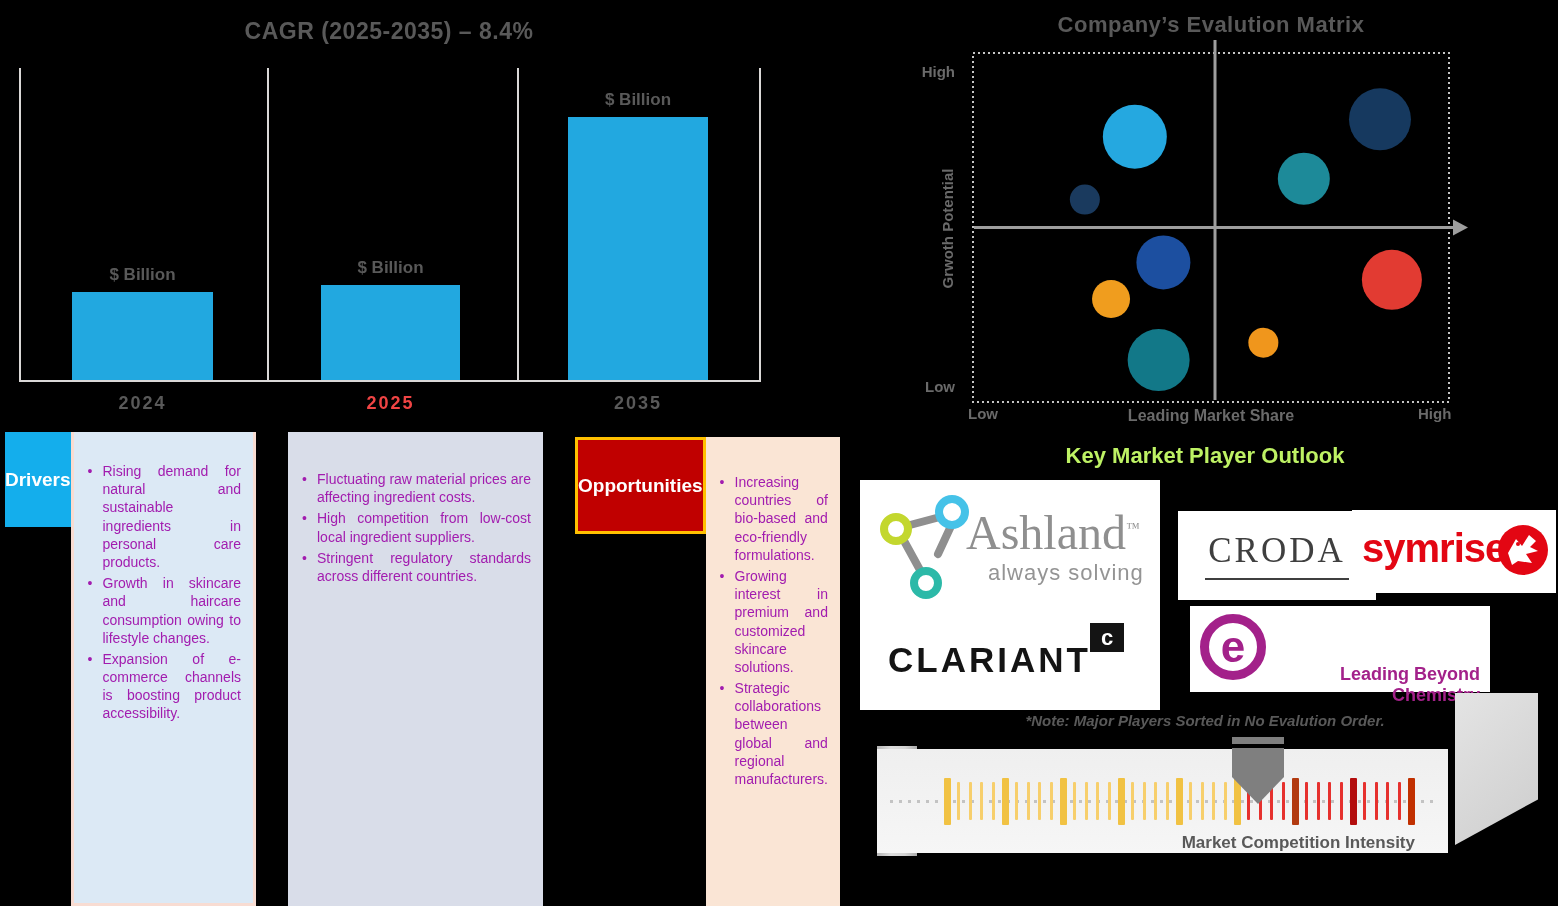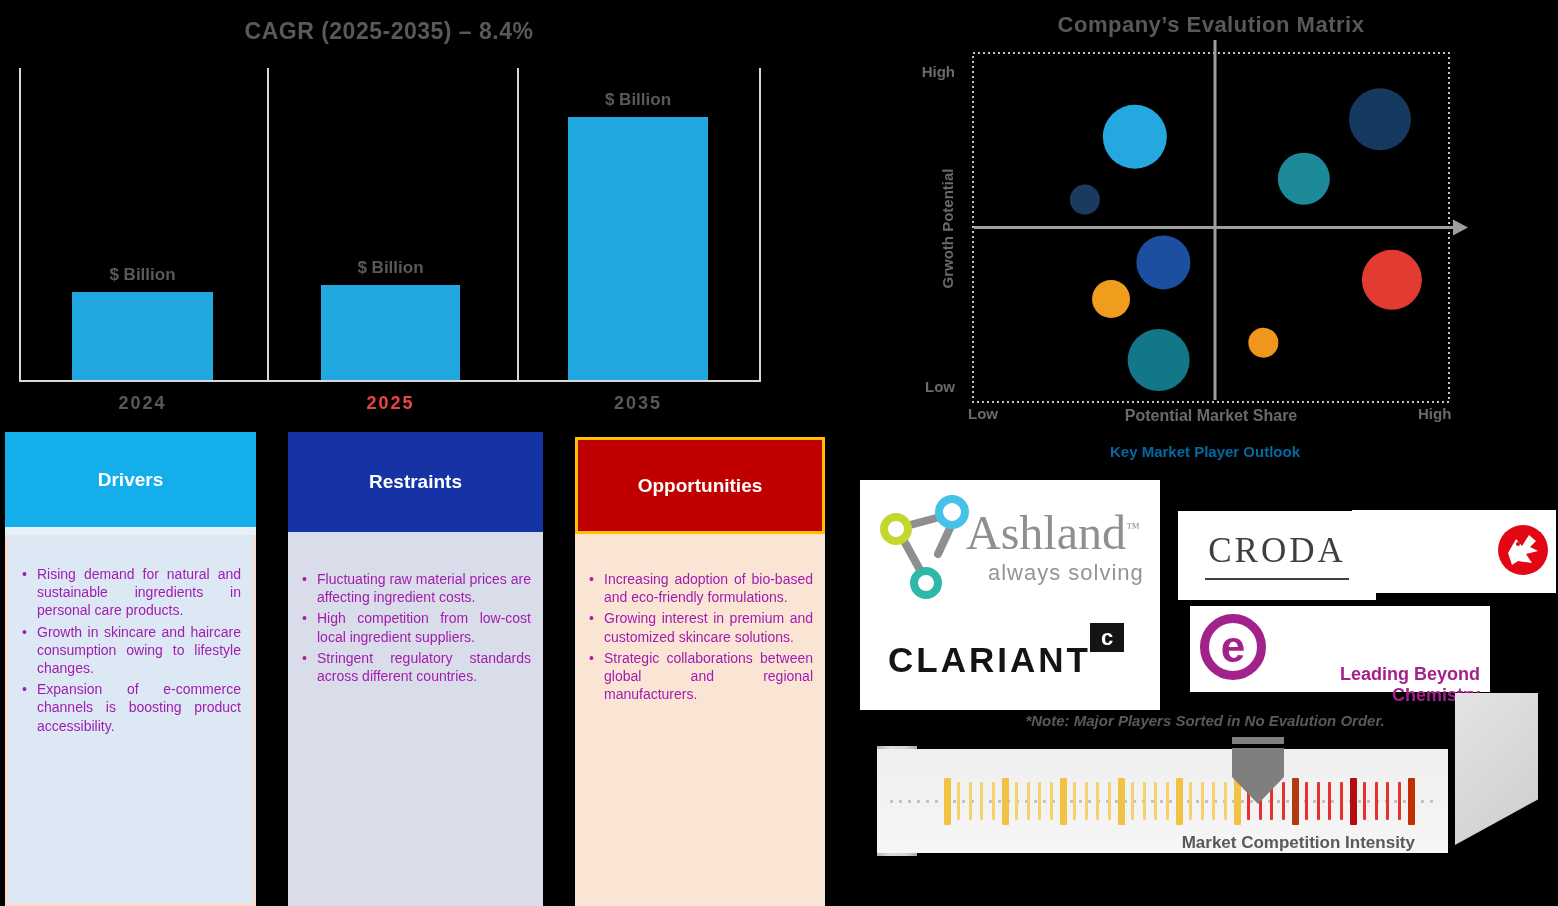--- a/index.html
+++ b/index.html
@@ -16,31 +16,31 @@
   .axis-line{position:absolute;background:#DAD8D7;}
   .bar{position:absolute;}
   .bar-value{position:absolute;font-size:17px;font-weight:bold;color:#595959;text-align:center;}
   .bar-year{position:absolute;font-size:18px;font-weight:bold;color:#595959;text-align:center;letter-spacing:2px;}
 
   
   .mx-label{position:absolute;font-size:15px;font-weight:bold;color:#6a6a6a;}
   .mx-ylab{transform:rotate(-90deg);transform-origin:center;width:170px;text-align:center;}
 
   
-  .card{position:absolute;display:flex;flex-direction:column;box-sizing:border-box;}
+  .card{position:absolute;display:flex;box-sizing:border-box;}
   .card-header{display:flex;align-items:center;justify-content:center;color:#fff;
     font-size:19px;font-weight:bold;box-sizing:border-box;}
   .card-body{flex:1;box-sizing:border-box;padding:30px 12px 10px 14px;}
   .card-body ul{margin:0;padding:0;list-style:none;}
   .card-body li{position:relative;padding-left:15px;margin-bottom:3px;
     font-size:14px;line-height:1.3;color:#a21caf;text-align:justify;}
   .card-body li::before{content:"\2022";position:absolute;left:0;top:0;}
 
   
-  .sec-title{font-size:15px;font-weight:bold;color:#0369a1;}
+  .sec-title{font-size:22px;font-weight:bold;color:#bef264;}
   .logo-box{position:absolute;background:#fff;}
   .serif{font-family:"Liberation Serif","DejaVu Serif",serif;}
   .note{font-size:15px;font-weight:bold;font-style:italic;color:#595959;}
 
   
   .band{position:absolute;left:877px;top:749px;width:571px;height:104px;
     background:linear-gradient(#EFEFEF,#F6F6F6);}
   .band-fold-left{position:absolute;left:877px;top:746px;width:40px;height:110px;
     background:linear-gradient(90deg,#B5B5B5,#DDDDDD 35%,#D4D4D4 70%,#ABABAB);}
   .band-fold-right{position:absolute;left:1455px;top:693px;width:83px;height:152px;
@@ -90,56 +90,53 @@
     <circle cx="153.04" cy="259.045" r="19" fill="#F09D1E"></circle>
     <circle cx="200.64000000000001" cy="320.12" r="31" fill="#127888"></circle>
     <circle cx="305.36" cy="302.66999999999996" r="15" fill="#F0961C"></circle>
     <circle cx="433.88" cy="239.85" r="30" fill="#E23B32"></circle>
   </svg>
 <div class="mx-label" style="left:900px;top:63px;width:55px;text-align:right;">High</div>
 <div class="mx-label" style="left:900px;top:378px;width:55px;text-align:right;">Low</div>
 <div class="mx-label mx-ylab" style="left:862px;top:220px;">Grwoth Potential</div>
 <div class="mx-label" style="left:968px;top:405px;">Low</div>
 <div class="mx-label" style="left:1418px;top:405px;">High</div>
-<div class="mx-label ctr" style="left:1011px;top:407px;width:400px;font-size:16px;">Potential Market Share</div>
+<div class="mx-label ctr" style="left:1011px;top:407px;width:400px;font-size:16px;">Leading Market Share</div>
 
 <div class="card" style="left:5px;top:432px;width:251px;height:474px;">
   <div class="card-header" style="height: 95px; background: rgb(20, 174, 236);">
     <span>Drivers</span>
   </div>
   <div style="height:8px;background:#E7F0F9;"></div>
   <div class="card-body" style="background: rgb(220, 233, 245); border-bottom: 3px solid rgb(248, 220, 210); border-right: 3px solid rgb(248, 220, 210); border-left: 3px solid rgb(248, 220, 210);">
     <ul>
         <li>Rising demand for natural and sustainable ingredients in personal care products.</li>
         <li>Growth in skincare and haircare consumption owing to lifestyle changes.</li>
         <li>Expansion of e-commerce channels is boosting product accessibility.</li>
       </ul>
   </div>
 </div>
 
 <div class="card" style="left:288px;top:432px;width:255px;height:474px;">
-  <div class="card-header" style="height: 100px; background: rgb(21, 51, 165);">
-    <span>Restraints</span>
-  </div>
   <div class="card-body" style="padding-top: 38px; background: rgb(217, 221, 233);">
     <ul>
         <li>Fluctuating raw material prices are affecting ingredient costs.</li>
         <li>High competition from low-cost local ingredient suppliers.</li>
         <li>Stringent regulatory standards across different countries.</li>
       </ul>
   </div>
 </div>
 
 <div class="card" style="left:575px;top:437px;width:250px;height:469px;">
   <div class="card-header" style="height: 97px; background: rgb(192, 0, 0); border: 3px solid rgb(255, 192, 0);">
     <span>Opportunities</span>
   </div>
   <div class="card-body" style="padding-top: 36px; background: rgb(250, 229, 213);">
     <ul>
-        <li>Increasing adoption of bio-based and eco-friendly formulations.</li>
+        <li>Increasing countries of bio-based and eco-friendly formulations.</li>
         <li>Growing interest in premium and customized skincare solutions.</li>
         <li>Strategic collaborations between global and regional manufacturers.</li>
       </ul>
   </div>
 </div>
 
 <div class="abs ctr sec-title" style="left:905px;top:443px;width:600px;">Key Market Player Outlook</div>
 
 <div class="logo-box" style="left:860px;top:480px;width:300px;height:230px;">
   <svg class="abs" style="left:16px;top:12px;" width="100" height="108" viewBox="0 0 100 108">
@@ -157,20 +154,21 @@
   <div class="abs" style="left:28px;top:160px;font-size:35px;font-weight:bold;letter-spacing:3px;color:#141414;">CLARIANT</div>
   <div class="abs" style="left:230px;top:143px;width:34px;height:29px;background:#141414;color:#fff;
               display:flex;align-items:center;justify-content:center;font-weight:bold;font-size:22px;line-height:1;">c</div>
 </div>
 
 <div class="logo-box" style="left:1178px;top:511px;width:198px;height:89px;display:flex;align-items:center;justify-content:center;">
   <span class="serif" style="font-size:35px;color:#3F3F3F;letter-spacing:3px;border-bottom:2px solid #3F3F3F;padding:0 3px 7px 3px;">CRODA</span>
 </div>
 
 <div class="logo-box" style="left:1352px;top:510px;width:204px;height:83px;">
+  <div class="abs" style="left:10px;top:16px;font-size:40px;font-weight:bold;color:#E30613;letter-spacing:-1px;">symrise</div>
   <svg class="abs" style="left:144px;top:13px;" width="54" height="54" viewBox="0 0 54 54">
     <circle cx="27" cy="27" r="25" fill="#E30613"></circle>
     <path d="M12 30 L20 16 L26 23 L33 12 L40 18 L34 24 L42 28 L30 31 L36 40 L22 38 L16 42 Z" fill="#FFFFFF"></path>
     <circle cx="22" cy="21" r="2" fill="#E30613"></circle>
   </svg>
 </div>
 
 <div class="logo-box" style="left:1190px;top:606px;width:300px;height:86px;">
   <div class="abs" style="left:10px;top:8px;width:48px;height:48px;border:9px solid #A3218A;border-radius:50%;
               display:flex;align-items:center;justify-content:center;color:#A3218A;

